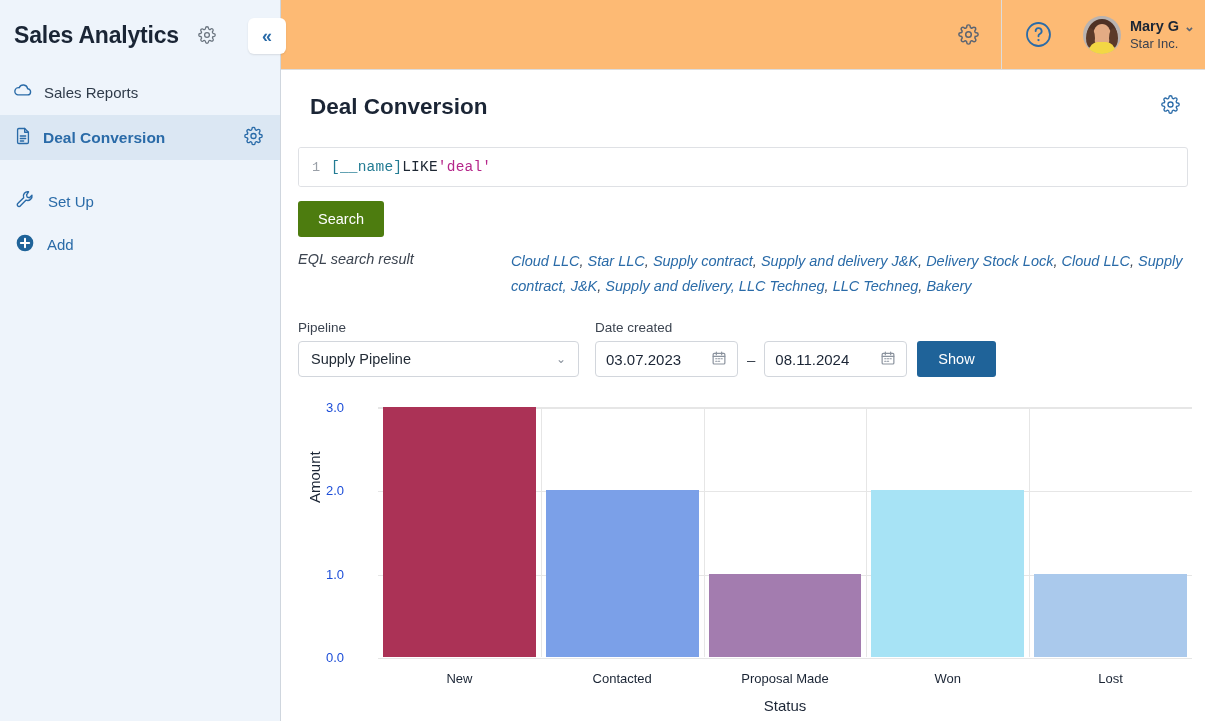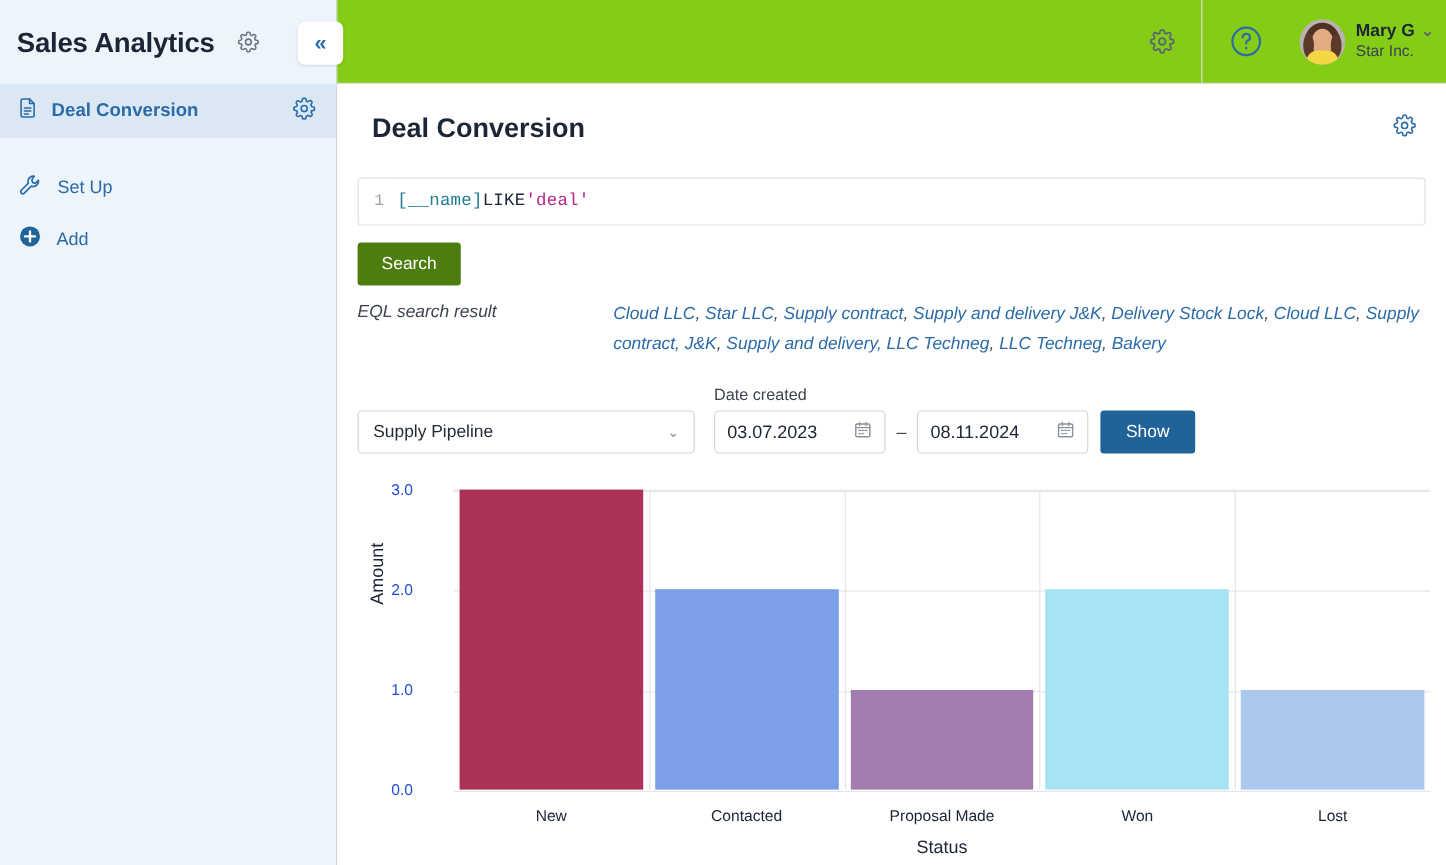--- a/index.html
+++ b/index.html
@@ -68,21 +68,21 @@
     color: #2a6ba8;
     font-size: 18px; font-weight: bold;
     line-height: 1;
   }
 
   
   .main { flex: 1 1 auto; height: 721px; position: relative; background: #fff; }
 
   .topbar {
     height: 70px;
-    background: #84cc16;
+    background: #fdba74;
     border-bottom: 1px solid #dcdcdc;
     display: flex; align-items: center; justify-content: flex-end;
   }
   .topbar-gear { padding: 0 22px; display: flex; align-items: center; cursor: pointer; }
   .topbar-sep { width: 1px; height: 70px; background: #dcdcdc; }
   .topbar-help { padding: 0 22px; display: flex; align-items: center; cursor: pointer; }
   .user-block {
     display: flex; align-items: center; gap: 9px;
     padding-right: 10px; padding-left: 8px; cursor: pointer;
   }
@@ -269,20 +269,28 @@
     <div class="sb-brand">
       <span class="sb-brand-title">Sales Analytics</span>
       <span>
         <svg class="gear-outline" width="18" height="18" viewBox="0 0 24 24" fill="none" stroke="#6a747f" stroke-width="1.7">
           <circle cx="12" cy="12" r="3.2"></circle>
           <path d="M19.4 15a1.6 1.6 0 0 0 .33 1.76l.06.06a2 2 0 1 1-2.83 2.83l-.06-.06A1.6 1.6 0 0 0 15 19.4a1.6 1.6 0 0 0-1 1.47V21a2 2 0 1 1-4 0v-.09A1.6 1.6 0 0 0 9 19.4a1.6 1.6 0 0 0-1.76.33l-.06.06a2 2 0 1 1-2.83-2.83l.06-.06A1.6 1.6 0 0 0 4.6 15a1.6 1.6 0 0 0-1.47-1H3a2 2 0 1 1 0-4h.09A1.6 1.6 0 0 0 4.6 9a1.6 1.6 0 0 0-.33-1.76l-.06-.06a2 2 0 1 1 2.83-2.83l.06.06A1.6 1.6 0 0 0 9 4.6h.08A1.6 1.6 0 0 0 10 3.13V3a2 2 0 1 1 4 0v.09a1.6 1.6 0 0 0 1 1.47 1.6 1.6 0 0 0 1.76-.33l.06-.06a2 2 0 1 1 2.83 2.83l-.06.06A1.6 1.6 0 0 0 19.4 9v.08a1.6 1.6 0 0 0 1.47 1H21a2 2 0 1 1 0 4h-.09a1.6 1.6 0 0 0-1.47 1z"></path>
         </svg>
       </span>
     </div>
 
+    <div class="sb-item">
+      <span>
+        <svg width="21" height="21" viewBox="0 0 24 24" fill="none" stroke="#2a6ba8" stroke-width="1.6" stroke-linecap="round" stroke-linejoin="round">
+          <path d="M5.5 17h11a3.5 3.5 0 0 0 .2-7 5 5 0 0 0-9.6-1.2A3.6 3.6 0 0 0 5.5 17z"></path>
+        </svg>
+      </span>
+      <span class="sb-label">Sales Reports</span>
+    </div>
 
     <div class="sb-item active">
       <span>
         <svg width="20" height="20" viewBox="0 0 24 24" fill="none" stroke="#2a6ba8" stroke-width="1.6" stroke-linecap="round" stroke-linejoin="round">
           <path d="M14 3H7a1.5 1.5 0 0 0-1.5 1.5v15A1.5 1.5 0 0 0 7 21h10a1.5 1.5 0 0 0 1.5-1.5V7.5z"></path>
           <path d="M14 3v4.5h4.5"></path>
           <path d="M8.8 12h6.4M8.8 15h6.4M8.8 18h4"></path>
         </svg>
       </span>
       <span class="sb-label">Deal Conversion</span>
@@ -378,20 +386,21 @@
 
       <button class="search-btn">Search</button>
 
       <div class="result-row">
         <div class="result-label">EQL search result</div>
         <div class="result-values" id="result-values"><span class="chip">Cloud LLC</span><span class="sep">, </span><span class="chip">Star LLC</span><span class="sep">, </span><span class="chip">Supply contract</span><span class="sep">, </span><span class="chip">Supply and delivery J&amp;K</span><span class="sep">, </span><span class="chip">Delivery Stock Lock</span><span class="sep">, </span><span class="chip">Cloud LLC</span><span class="sep">, </span><span class="chip">Supply contract, J&amp;K</span><span class="sep">, </span><span class="chip">Supply and delivery, LLC Techneg</span><span class="sep">, </span><span class="chip">LLC Techneg</span><span class="sep">, </span><span class="chip">Bakery</span></div>
       </div>
 
       <div class="filters">
         <div>
+          <label class="fld-label">Pipeline</label>
           <div class="select-box">
             <span>Supply Pipeline</span>
             <span class="sel-caret">⌄</span>
           </div>
         </div>
 
         <div>
           <label class="fld-label">Date created</label>
           <div class="date-group">
             <div class="date-box">

